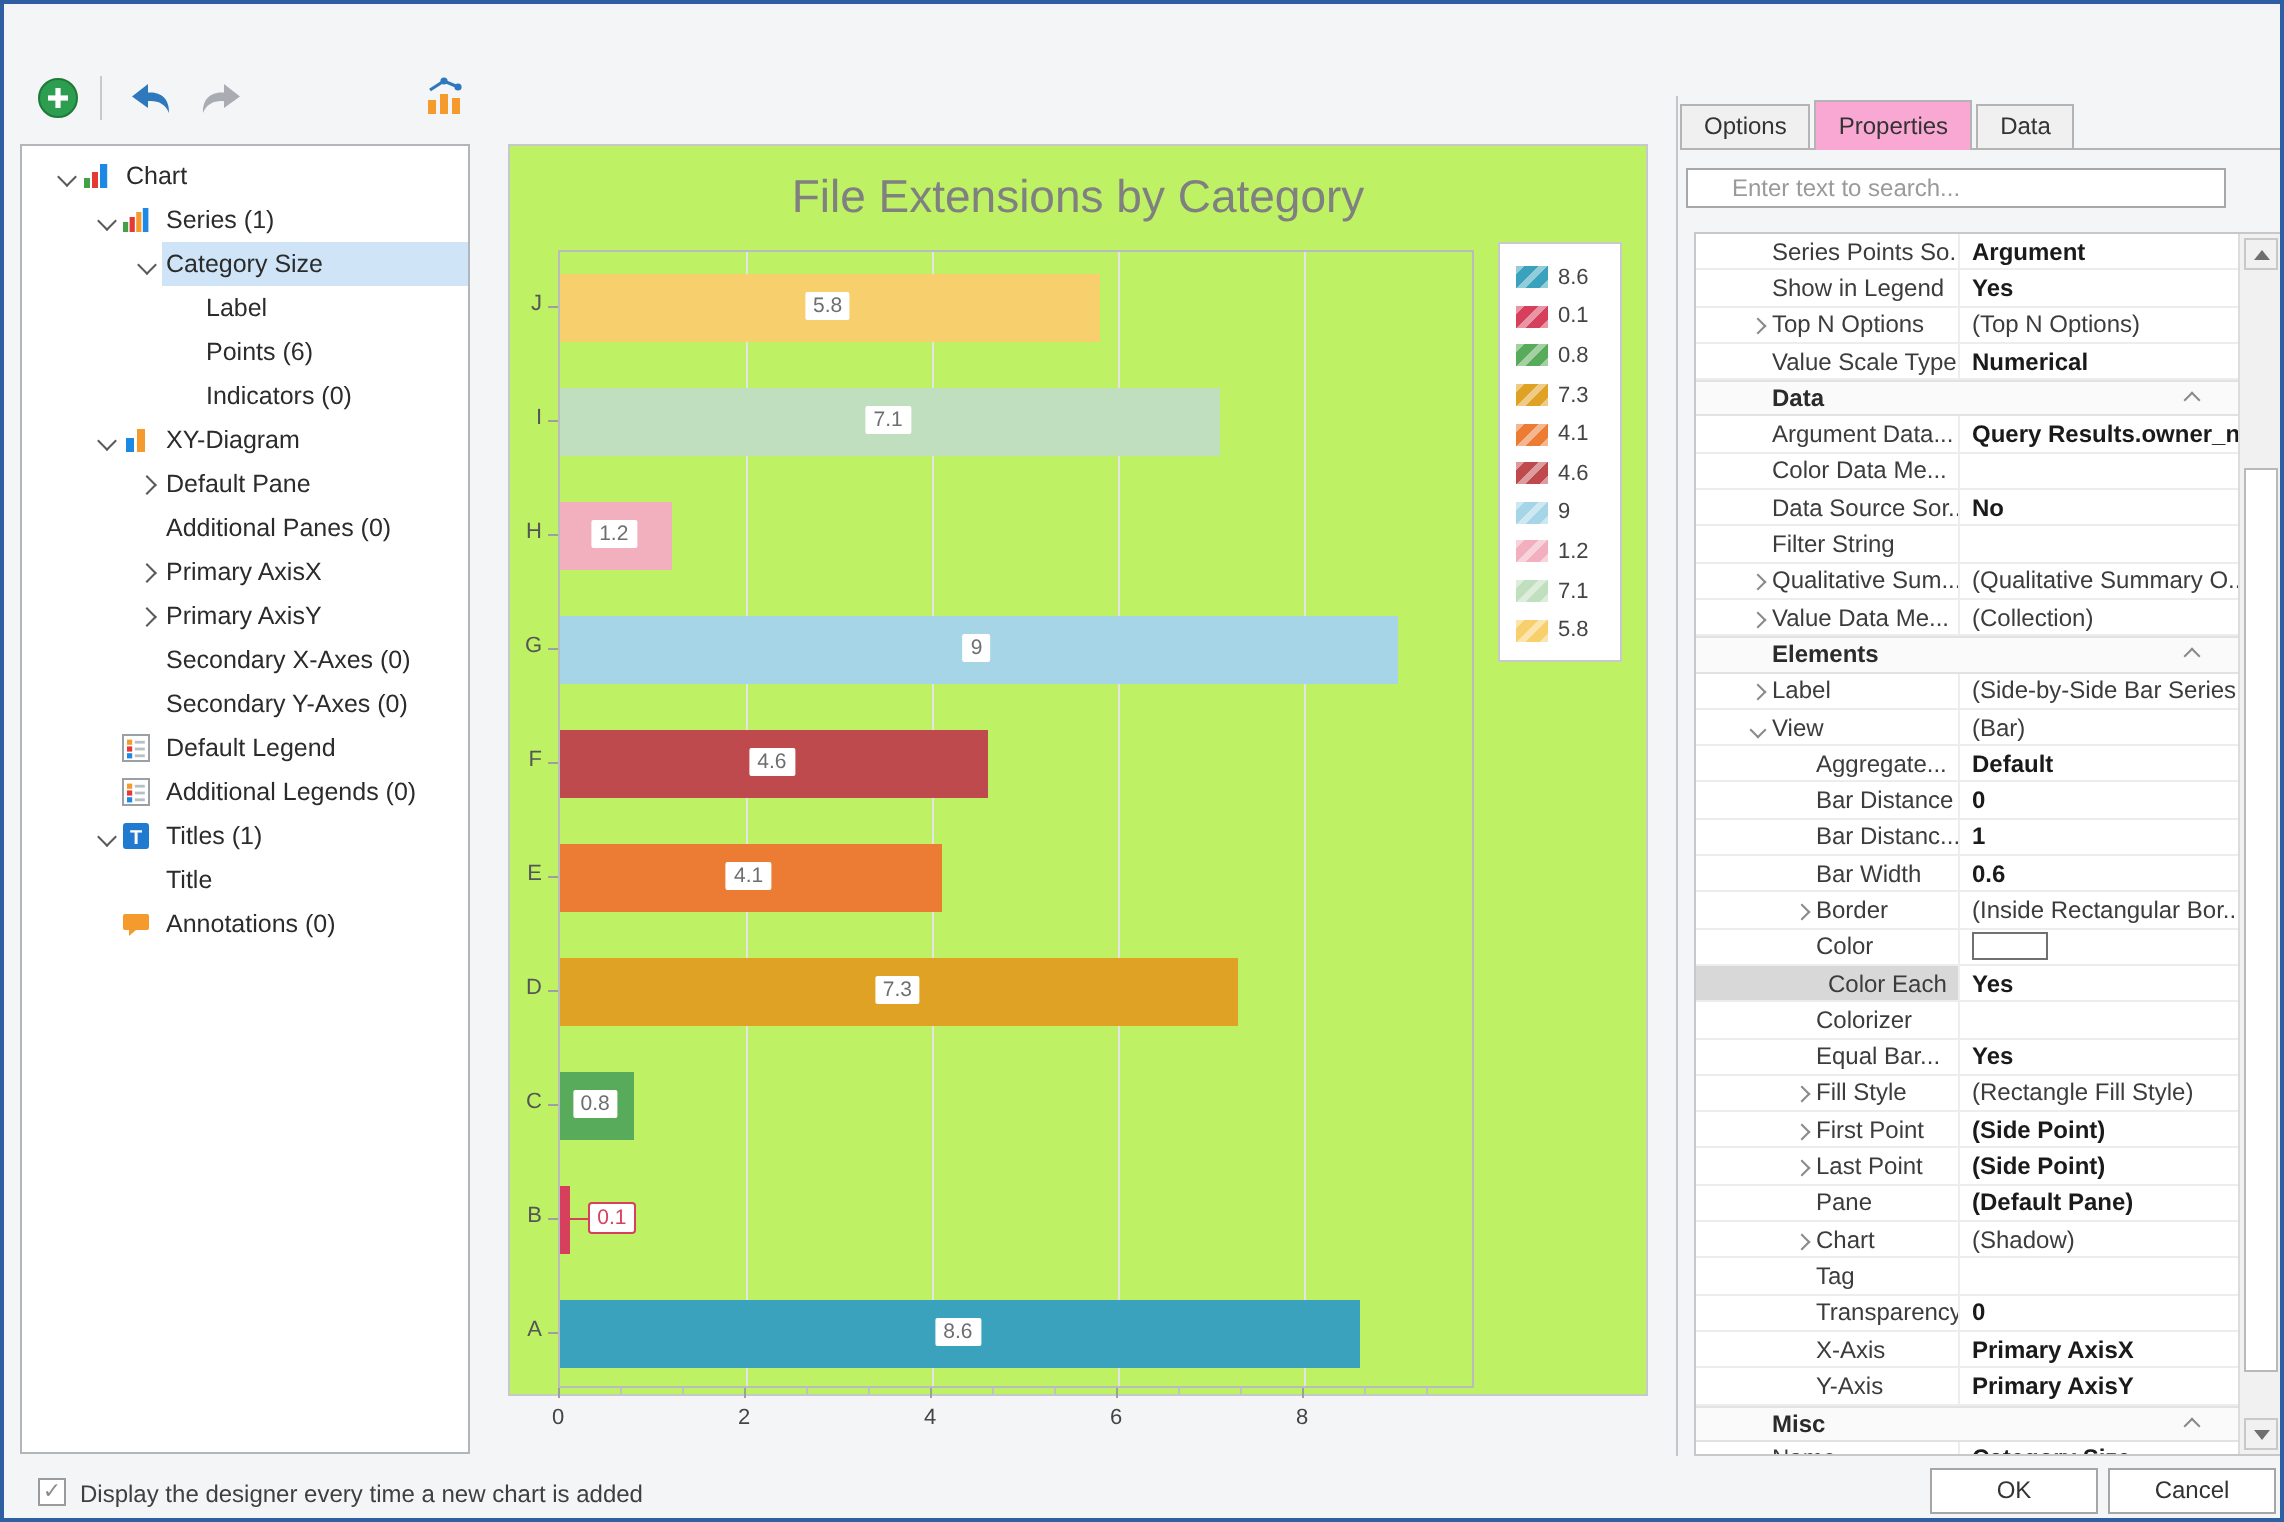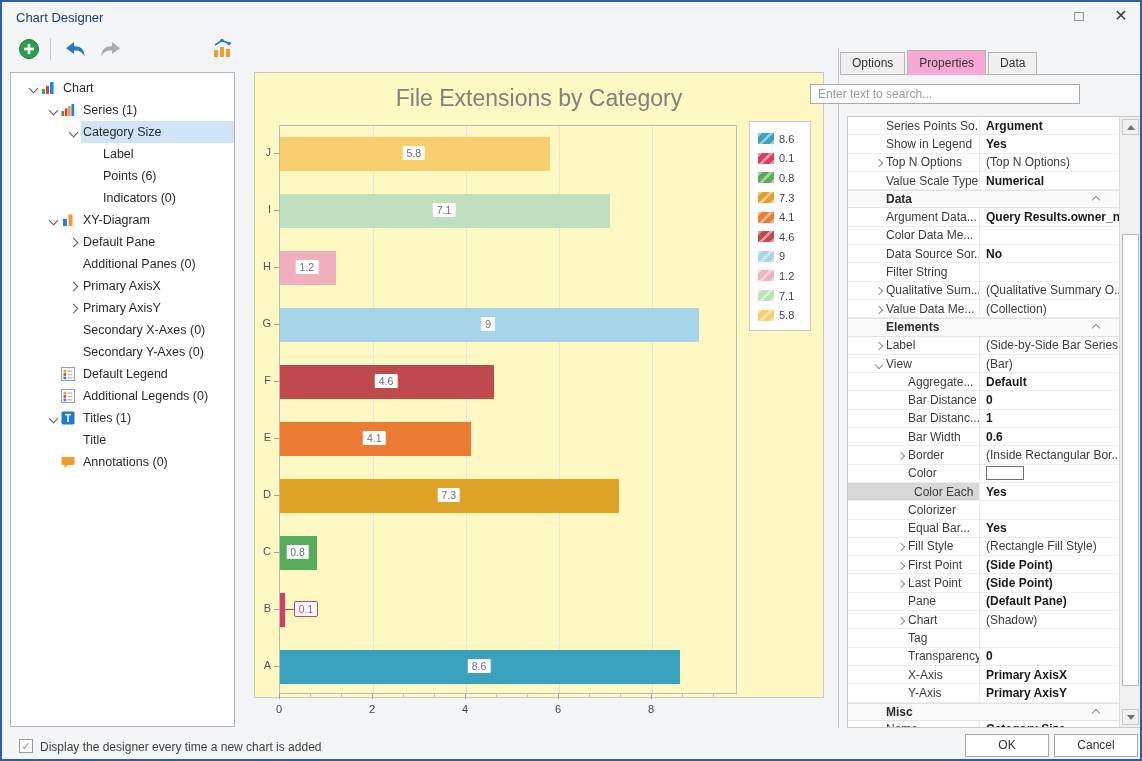--- a/index.html
+++ b/index.html
@@ -27,21 +27,21 @@
   .tree-row{display:flex;align-items:center;height:22px;font-size:12.5px;color:#2b2b2b;white-space:nowrap;}
   .tchev{display:inline-block;width:16px;flex:0 0 16px;text-align:center;}
   .ticon{display:inline-block;width:20px;flex:0 0 20px;height:14px;}
   .tlabel{flex:1;padding-left:2px;line-height:22px;}
   .tree-row.selected .tlabel{background:#cfe4f7;}
   .cv{display:inline-block;width:6px;height:6px;border-right:1.5px solid #5a5a5a;border-bottom:1.5px solid #5a5a5a;}
   .cv.down{transform:rotate(45deg);}
   .cv.right{transform:rotate(-45deg);}
   .cv.up{transform:rotate(225deg);}
   
-  .chart-panel{position:absolute;left:252px;top:70px;width:570px;height:626px;background:#fef9c3;
+  .chart-panel{position:absolute;left:252px;top:70px;width:570px;height:626px;background:#bef264;
     border:1px solid #c5c9cc;box-sizing:border-box;}
   .chart-title{position:absolute;left:0;top:12px;width:100%;text-align:center;font-size:23px;color:#808080;}
   .plot-area{position:absolute;left:24px;top:52px;width:458px;height:569px;border:1px solid #b9bcbf;box-sizing:border-box;}
   .gridline{position:absolute;top:0;width:1px;height:100%;background:#e4e4e4;}
   .bar{position:absolute;height:34px;}
   .hatch{background-image:repeating-linear-gradient(135deg,rgba(255,255,255,0.42) 0 5px,rgba(255,255,255,0) 5px 13px);}
   .bar-label{position:absolute;transform:translate(-50%,-50%);background:#fff;border:1px solid #c9c9c9;
     border-radius:2px;font-size:10.5px;color:#6e6e6e;padding:1px 4px;line-height:12px;white-space:nowrap;}
   .bar-label.outside{transform:translate(0,-50%);}
   .connector{position:absolute;height:1px;}
@@ -56,22 +56,22 @@
     background-image:repeating-linear-gradient(135deg,rgba(255,255,255,0.45) 0 3px,rgba(255,255,255,0) 3px 8px);}
   .legend-text{font-size:11px;color:#444;}
   
   .vsplit{position:absolute;left:836px;top:46px;width:1px;height:680px;background:#c3c7cb;}
   
   .tabstrip{position:absolute;left:838px;top:48px;width:302px;height:25px;display:flex;align-items:flex-end;
     border-bottom:1px solid #b4b4b4;box-sizing:border-box;}
   .tab{height:22px;line-height:21px;padding:0 11px;margin-right:2px;border:1px solid #b4b4b4;border-bottom:none;
     background:#f0f0f1;font-size:12px;color:#333;box-sizing:border-box;}
   .tab.active{height:25px;line-height:24px;background:#f9a8d4;margin-bottom:-1px;z-index:2;position:relative;}
-  .search-box{position:absolute;left:808px;top:82px;width:270px;height:20px;border:1px solid #a8a8a8;
-    font-size:12px;color:#333;padding:0 7px;box-sizing:border-box;font-family:"Liberation Sans",sans-serif;background:#fff;}
+  .search-box{position:absolute;left:841px;top:82px;width:270px;height:20px;border:1px solid #a8a8a8;
+    font-size:12px;color:#333;padding:0 22px;box-sizing:border-box;font-family:"Liberation Sans",sans-serif;background:#fff;}
   .search-box::placeholder{color:#9a9a9a;}
   .grid-outer{position:absolute;left:845px;top:114px;width:295px;height:612px;border:1px solid #c5c9cc;
     box-sizing:border-box;background:#fff;overflow:hidden;}
   .grid-rows{position:absolute;left:0;top:0;width:271px;height:100%;overflow:hidden;}
   .grow{display:flex;height:18.3px;box-sizing:border-box;border-bottom:1px solid #ededed;font-size:12px;align-items:center;}
   .gname{width:132px;flex:0 0 132px;box-sizing:border-box;border-right:1px solid #ededed;height:100%;
     display:flex;align-items:center;white-space:nowrap;overflow:hidden;color:#3c3c3c;}
   .gname.hl{background:#d8d8d8;}
   .gval{flex:1;padding-left:6px;white-space:nowrap;overflow:hidden;color:#3c3c3c;display:flex;align-items:center;height:100%;}
   .gval.bold{font-weight:700;color:#1a1a1a;}
@@ -97,25 +97,20 @@
   .btn{position:absolute;top:732px;width:84px;height:23px;background:#fff;border:1px solid #a6a6a6;
     box-sizing:border-box;text-align:center;line-height:21px;font-size:12px;color:#333;}
   .btn.ok{left:963px;}
   .btn.cancel{left:1052px;}
 </style>
 </head>
 <body>
 
 <div class="window">
 
-  <div class="titlebar">
-    <span class="title">Chart Designer</span>
-    <span class="win-btn max">□</span>
-    <span class="win-btn close">✕</span>
-  </div>
 
   <div class="tb-icon tb-add">
     <svg width="22" height="22">
         <circle cx="11" cy="11" r="9.5" fill="#2d9e4f" stroke="#1d7a39"></circle>
         <rect x="6" y="9.7" width="10" height="2.6" fill="#fff"></rect>
         <rect x="9.7" y="6" width="2.6" height="10" fill="#fff"></rect>
       </svg>
   </div>
   <div class="tb-div"></div>
   <div class="tb-icon tb-undo">

